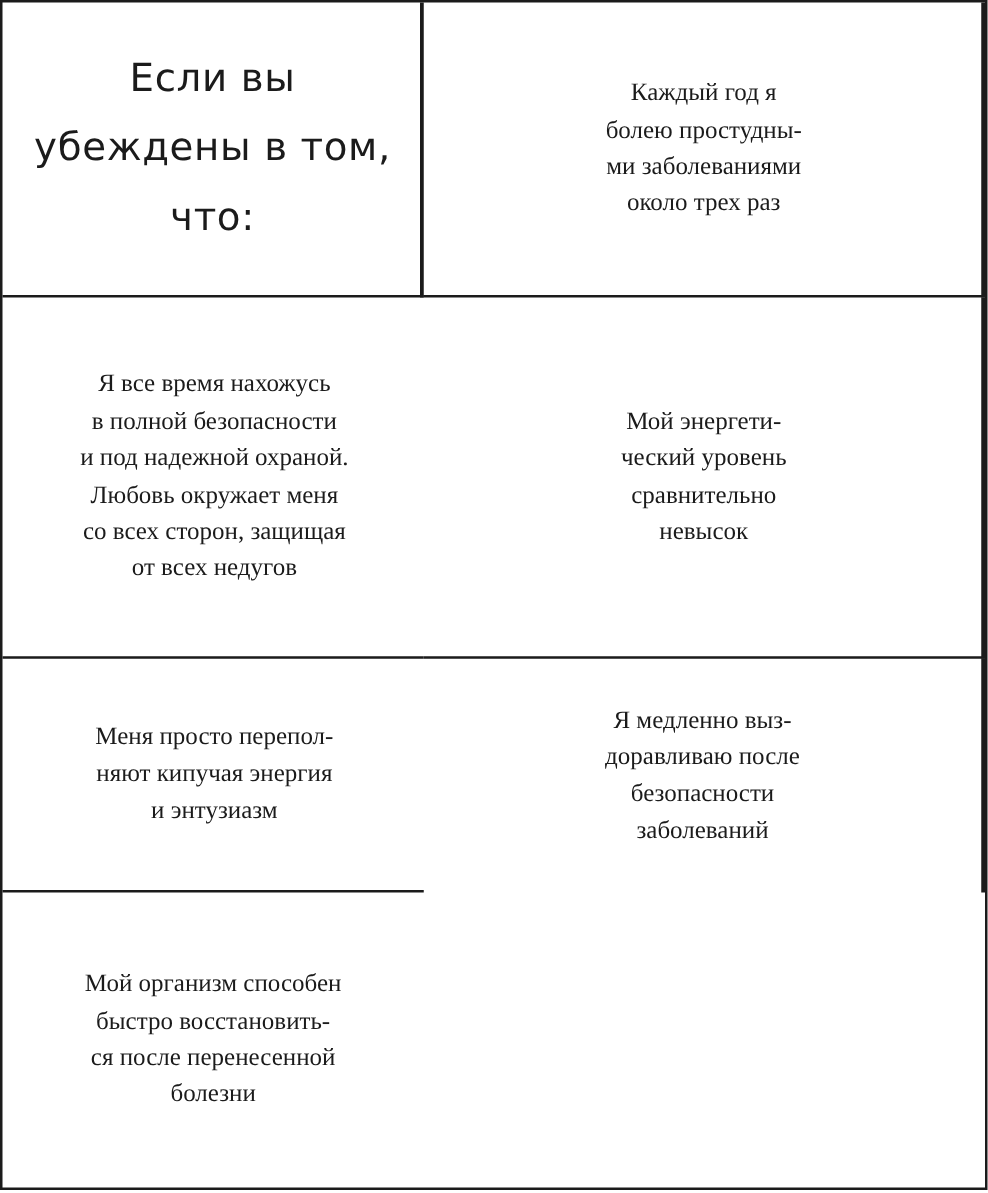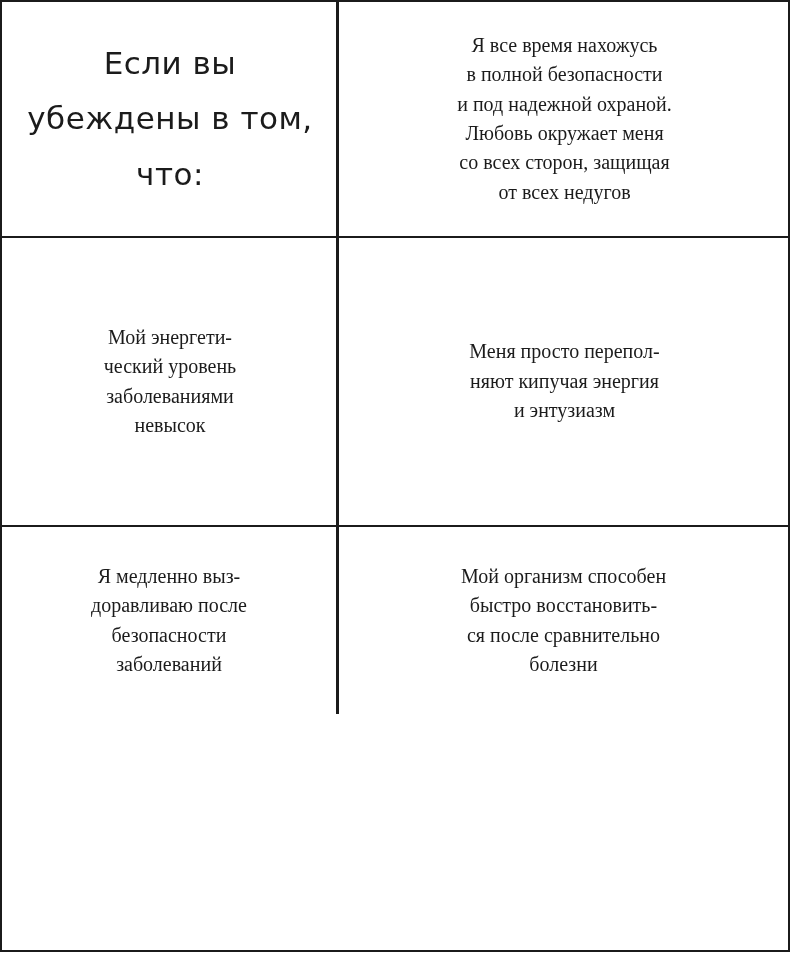--- a/index.html
+++ b/index.html
@@ -62,48 +62,54 @@
 
 <div class="sheet">
   <div class="grid">
 
     <div class="cell hdr c-left r-border">
       <span>Если вы
 убеждены в том,
 что:</span>
     </div>
 
+    <div class="cell body-cell c-left r-border">
+      <span>Каждый год я
+болею простудны-
+ми заболеваниями
+около трех раз</span>
+    </div>
     <div class="cell body-cell r-border">
       <span>Я все время нахожусь
 в полной безопасности
 и под надежной охраной.
 Любовь окружает меня
 со всех сторон, защищая
 от всех недугов</span>
     </div>
 
     <div class="cell body-cell c-left r-border">
       <span>Мой энергети-
 ческий уровень
-заболеваниями
+сравнительно
 невысок</span>
     </div>
     <div class="cell body-cell r-border">
       <span>Меня просто перепол-
 няют кипучая энергия
 и энтузиазм</span>
     </div>
 
     <div class="cell body-cell c-left">
       <span>Я медленно выз-
 доравливаю после
 безопасности
 заболеваний</span>
     </div>
     <div class="cell body-cell">
       <span>Мой организм способен
 быстро восстановить-
-ся после сравнительно
+ся после перенесенной
 болезни</span>
     </div>
 
   </div>
 </div>
 
 </body></html>

